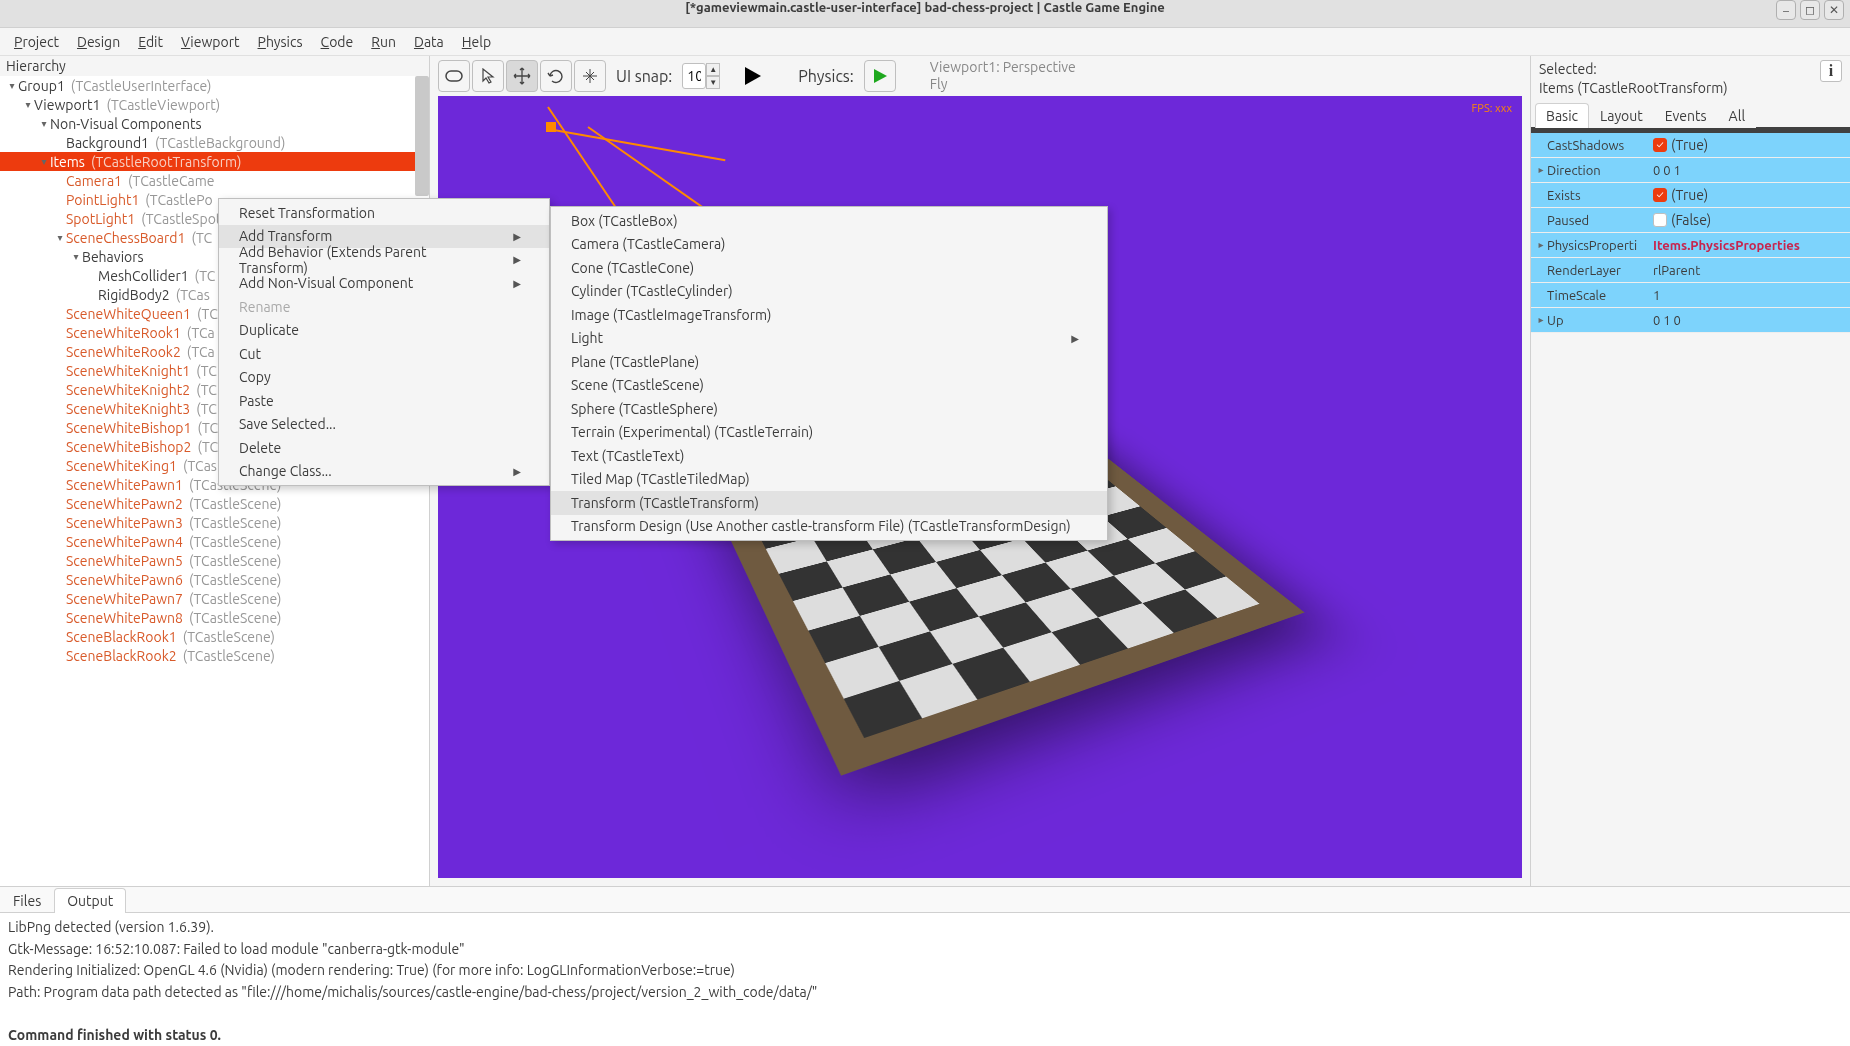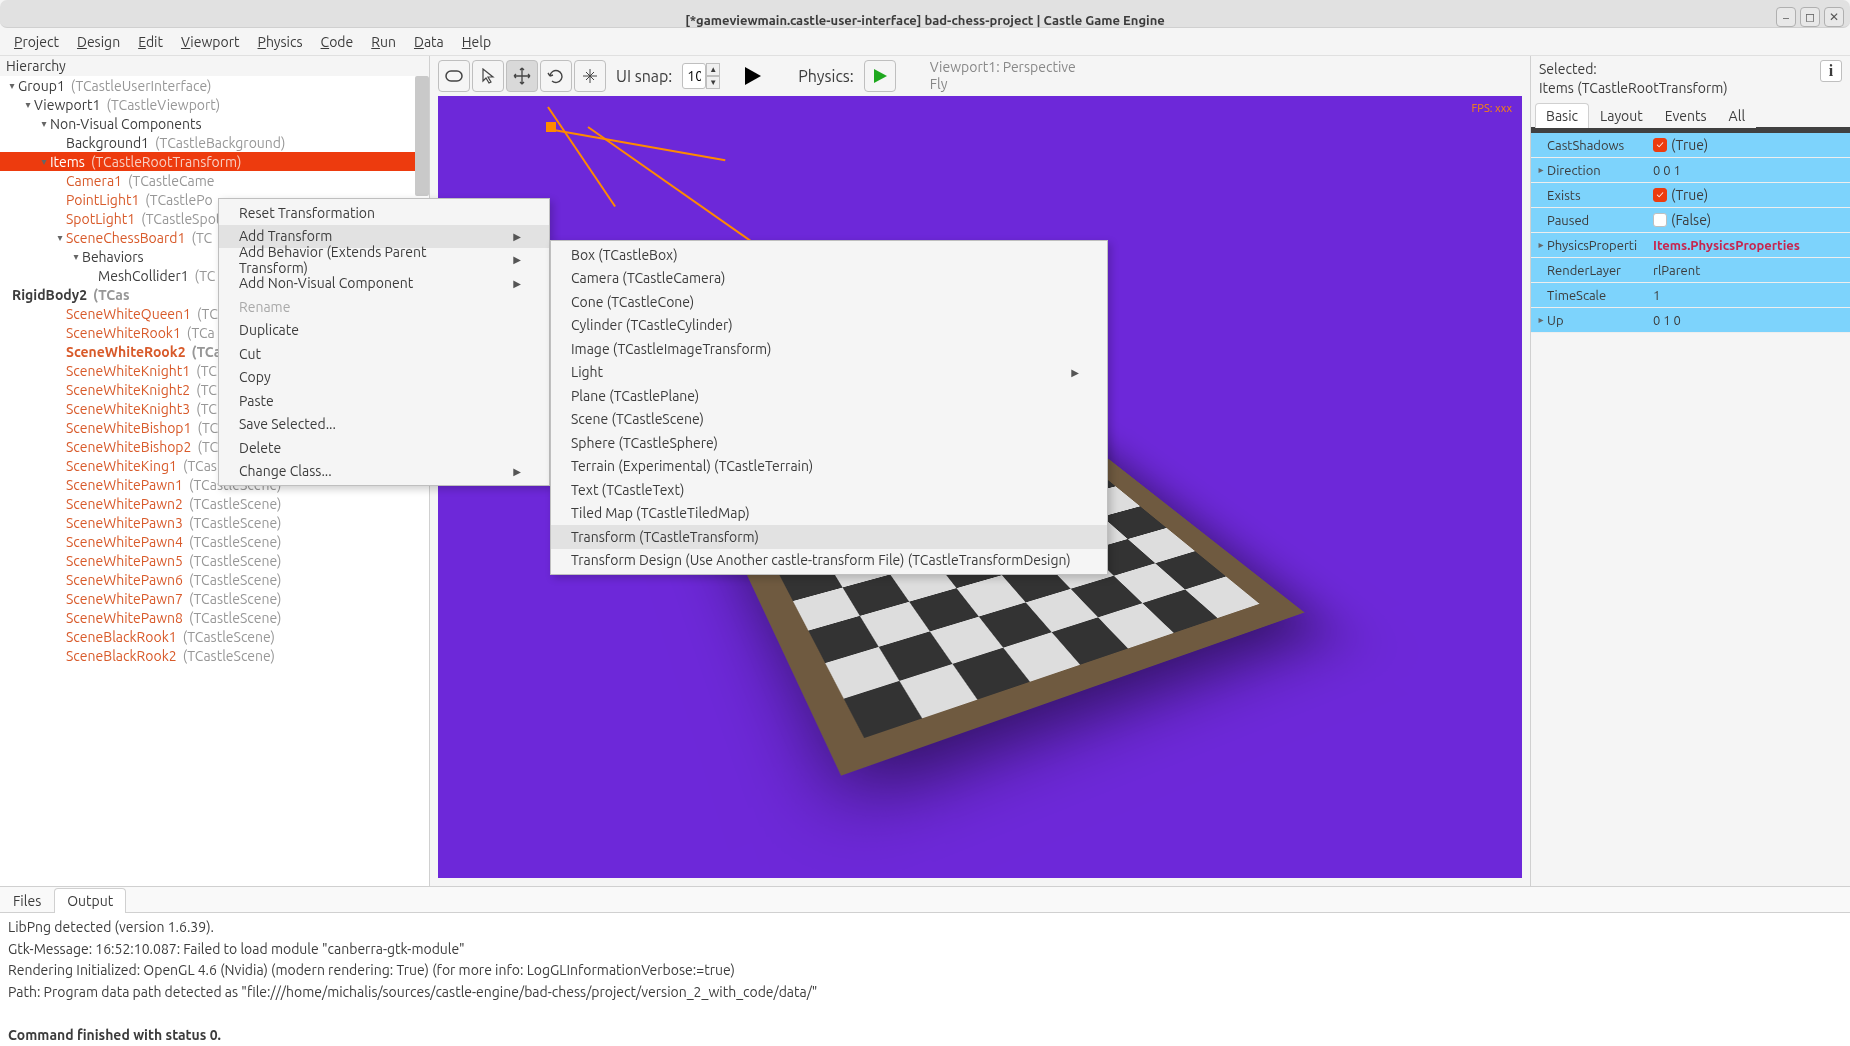--- a/index.html
+++ b/index.html
@@ -1,20 +1,20 @@
 <!DOCTYPE html>
 <html><head>
   <meta charset="utf-8">
   <style>
     * { margin: 0; padding: 0; box-sizing: border-box; font-family: Ubuntu, "Segoe UI", sans-serif; font-size: 14px; }
     html, body { height: 100%; background: #f5f5f5; color: #3c3c3c; overflow: hidden; }
     .window { display: flex; flex-direction: column; height: 100%; }
     .titlebar {
-      background: #e1e1e1; height: 28px; display: flex; align-items: flex-end;
-      justify-content: center; position: relative; border-bottom: 1px solid #d0d0d0; border-radius: 7px;
+      background: #e1e1e1; height: 28px; display: flex; align-items: flex-start;
+      justify-content: center; position: relative; border-bottom: 1px solid #d0d0d0;
     }
     .titlebar-text { font-weight: 600; font-size: 13px; color: #3c3c3c; }
     .titlebar-controls { position: absolute; right: 6px; display: flex; gap: 4px; }
     .titlebar-btn {
       width: 20px; height: 20px; border: 1px solid #b0b0b0; border-radius: 4px;
       background: #e8e8e8; display: inline-flex; align-items: center; justify-content: center;
       font-size: 12px; cursor: pointer; color: #555;
     }
     .menubar {
       height: 28px; background: #f5f5f5; display: flex; align-items: center;
@@ -150,21 +150,21 @@
     }
     .ctx-item {
       padding: 3px 28px 3px 20px; font-size: 14px; color: #3c3c3c; cursor: pointer;
       display: flex; justify-content: space-between; align-items: center; gap: 24px;
       height: 23.5px;
     }
     .ctx-item.highlighted { background: #e2e2e2; }
     .ctx-item.disabled { color: #a9a9a9; cursor: default; }
     .ctx-item .arrow { font-size: 10px; color: #555; }
     #context-menu-1 { left: 218px; top: 198px; width: 332px; }
-    #context-menu-2 { left: 550px; top: 240px; width: 558px; }
+    #context-menu-2 { left: 550px; top: 206px; width: 558px; }
   </style>
 </head>
 <body>
 
 <div class="window">
   <div class="titlebar">
     <span class="titlebar-text">[*gameviewmain.castle-user-interface] bad-chess-project | Castle Game Engine</span>
     <div class="titlebar-controls">
       <span class="titlebar-btn">–</span>
       <span class="titlebar-btn">◻</span>
@@ -235,36 +235,36 @@
           </div>
           <div class="tree-node" style="padding-left: 70px;">
             <span class="expander">▾</span>
             <span class="label-main">Behaviors</span>
           </div>
           <div class="tree-node" style="padding-left: 86px;">
             <span class="expander"></span>
             <span class="label-main">MeshCollider1</span>
             <span class="label-class">(TC</span>
           </div>
-          <div class="tree-node" style=" font-weight: bold;">
+          <div class="tree-node" style="padding-left: 86px;">
             <span class="expander"></span>
             <span class="label-main">RigidBody2</span>
             <span class="label-class">(TCas</span>
           </div>
           <div class="tree-node transform" style="padding-left: 54px;">
             <span class="expander"></span>
             <span class="label-main">SceneWhiteQueen1</span>
             <span class="label-class">(TC</span>
           </div>
           <div class="tree-node transform" style="padding-left: 54px;">
             <span class="expander"></span>
             <span class="label-main">SceneWhiteRook1</span>
             <span class="label-class">(TCa</span>
           </div>
-          <div class="tree-node transform" style="padding-left: 54px; font-weight: bold;">
+          <div class="tree-node transform" style="padding-left: 54px;">
             <span class="expander"></span>
             <span class="label-main">SceneWhiteRook2</span>
             <span class="label-class">(TCa</span>
           </div>
           <div class="tree-node transform" style="padding-left: 54px;">
             <span class="expander"></span>
             <span class="label-main">SceneWhiteKnight1</span>
             <span class="label-class">(TC</span>
           </div>
           <div class="tree-node transform" style="padding-left: 54px;">

